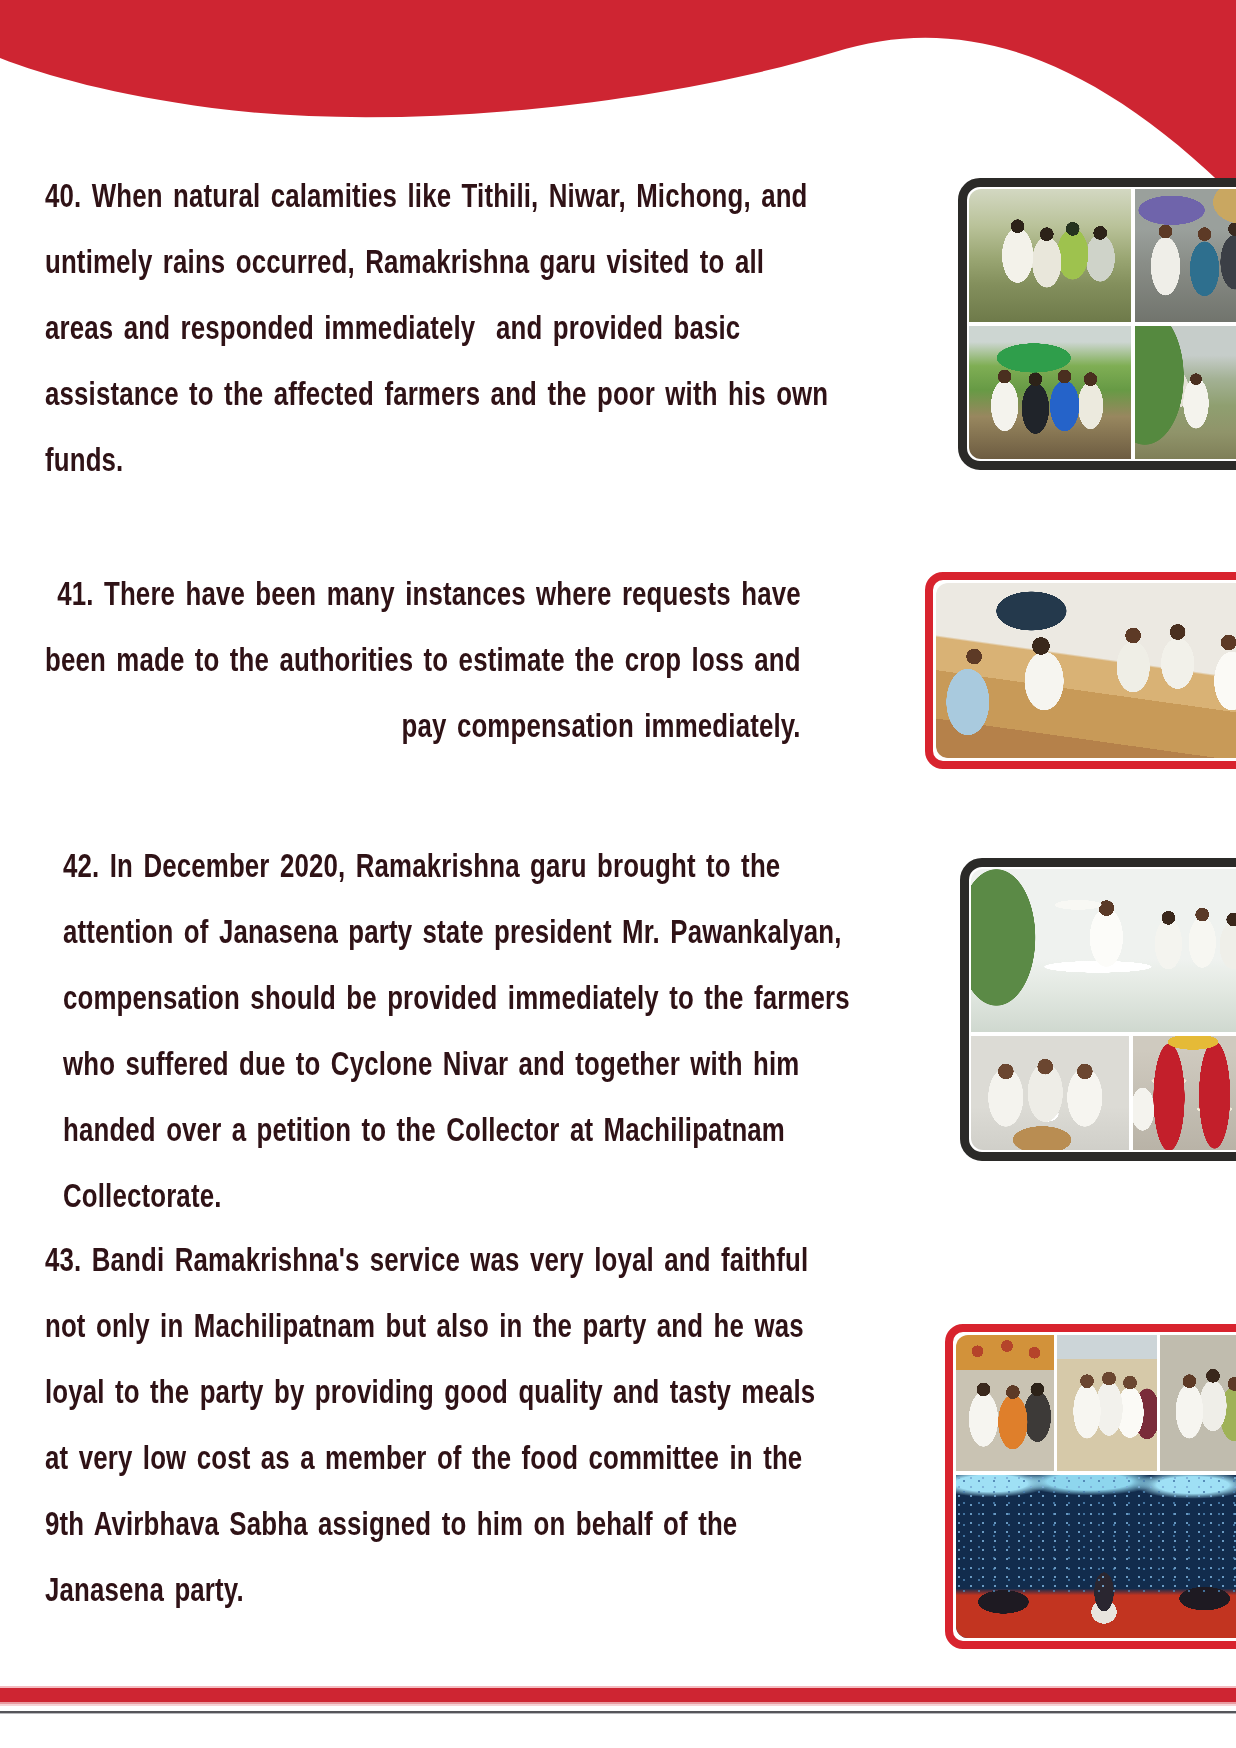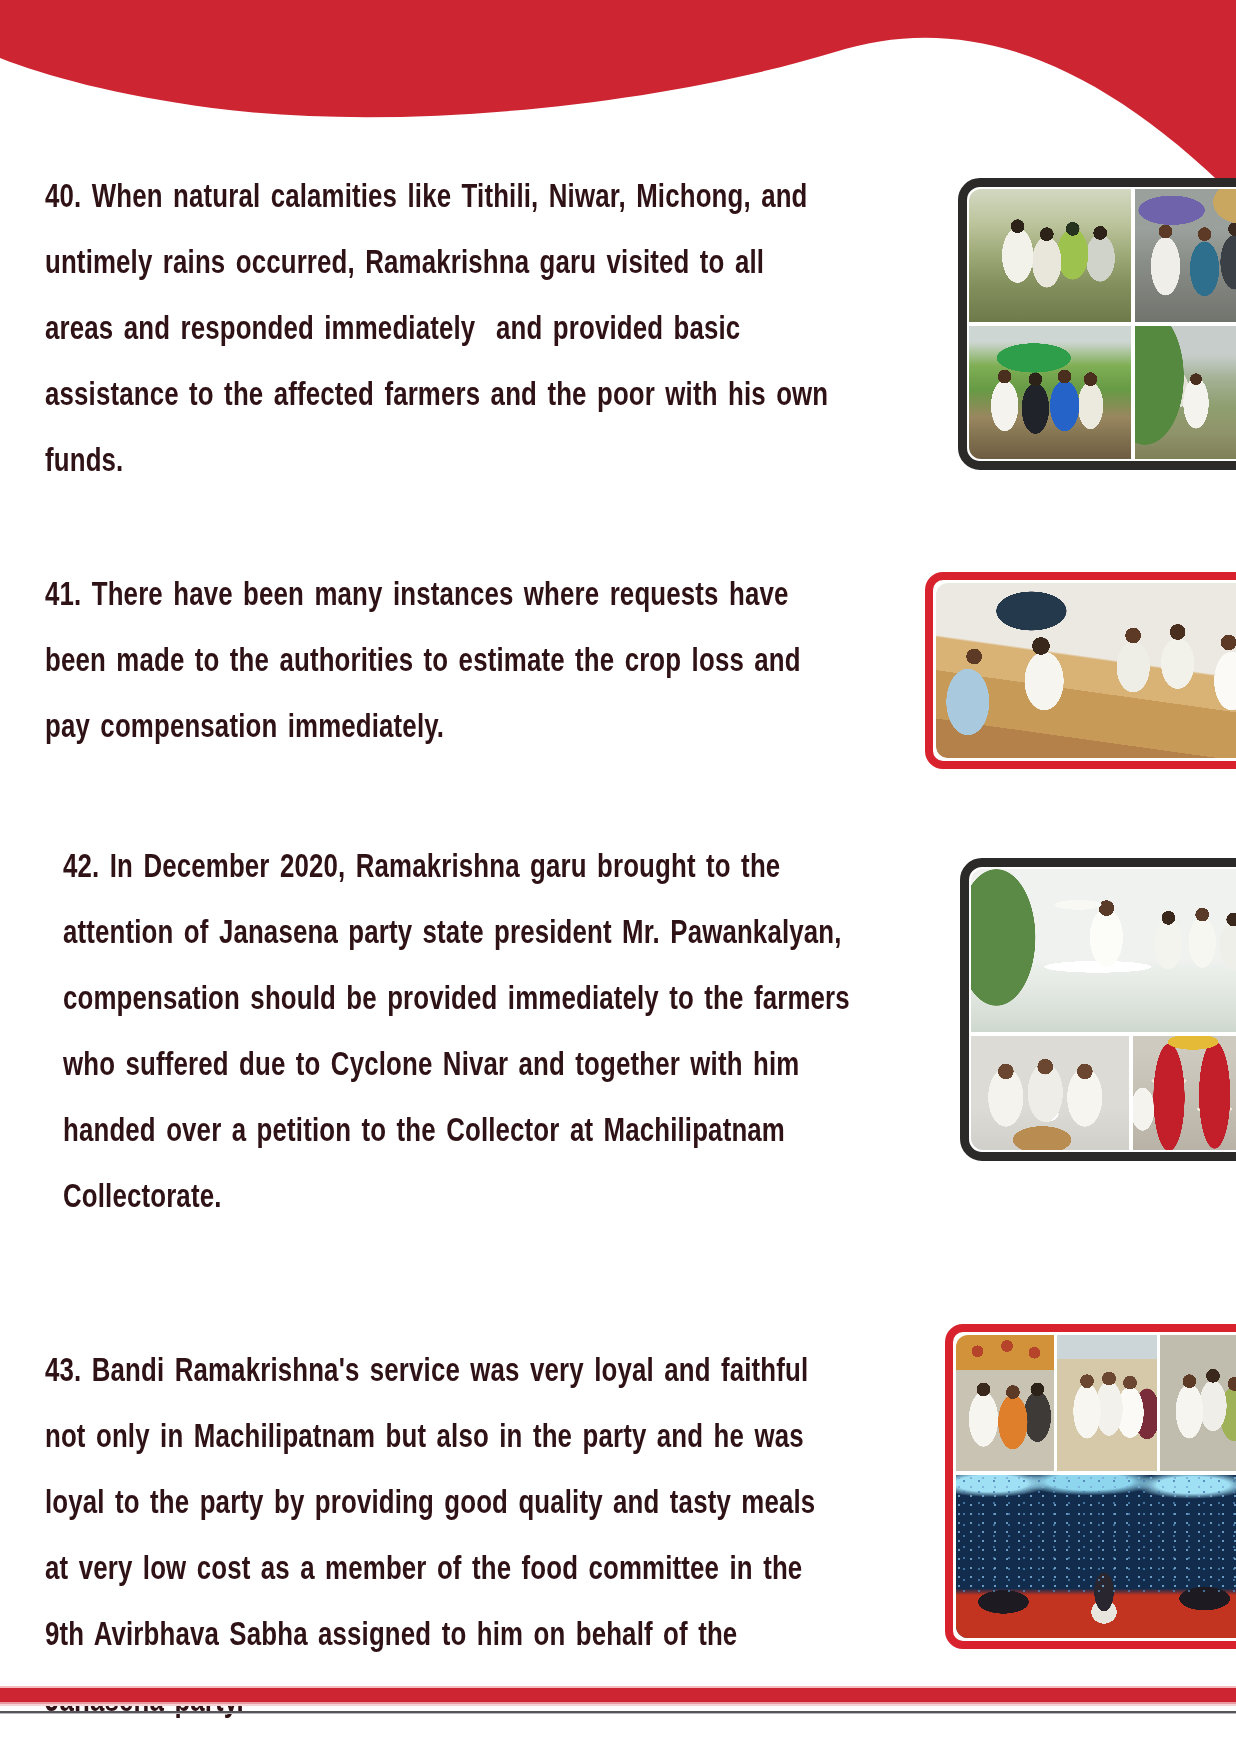--- a/index.html
+++ b/index.html
@@ -5,23 +5,23 @@
   html,body{margin:0;padding:0;background:#ffffff;}
   .page{position:relative;width:1236px;height:1748px;background:#ffffff;overflow:hidden;
         font-family:"Liberation Sans", sans-serif;}
   .wave{position:absolute;top:0;left:0;display:block;}
   
   .para{position:absolute;}
   .tline{white-space:pre;font-weight:bold;font-size:34px;color:#2f1216;
          height:66px;line-height:66px;letter-spacing:.2px;word-spacing:4px;
          transform:scaleX(.76);transform-origin:0 50%;}
   #p40{left:45px;top:162px;}
-  #p41{left:45px;top:560px;}
+  #p41{left:45px;top:560px;text-align:right;}
   #p42{left:63px;top:832px;}
-  #p43{left:45px;top:1336px;}
+  #p43{left:45px;top:1226px;}
   
   .frame{position:absolute;box-sizing:border-box;background:#fff;}
   .frame.dark{border:9px solid #2b2a28;border-radius:22px;padding:2px;}
   .frame.red{border:8px solid #d8232e;border-radius:18px;padding:3px;}
   .inner{width:100%;height:100%;border-radius:12px;overflow:hidden;display:grid;background:#fff;}
   #photo1{left:918px;top:162px;width:306px;height:292px;}
   #photo1 .inner{grid-template-columns:57% 43%;grid-template-rows:1fr 1fr;gap:4px;}
   #photo2{left:885px;top:556px;width:340px;height:197px;}
   #photo2 .inner{grid-template-columns:100%;grid-template-rows:100%;}
   #photo3{left:920px;top:842px;width:300px;height:303px;}

